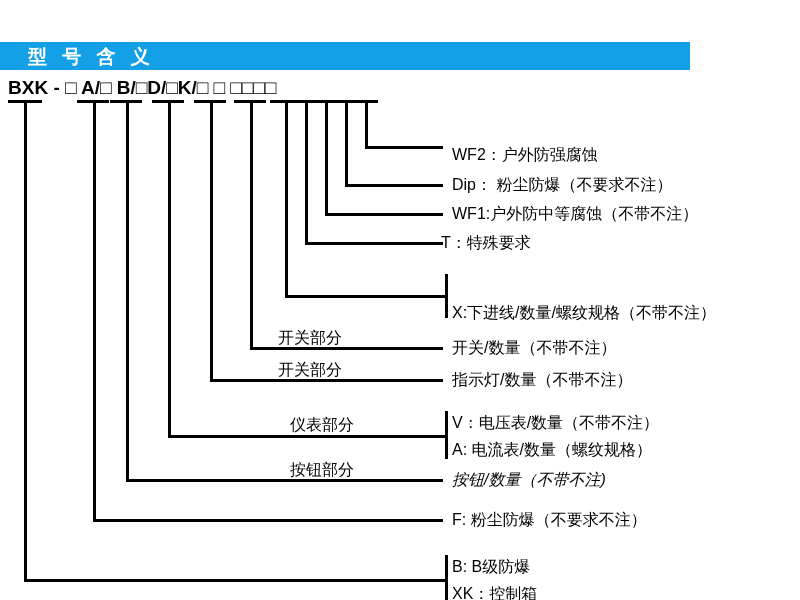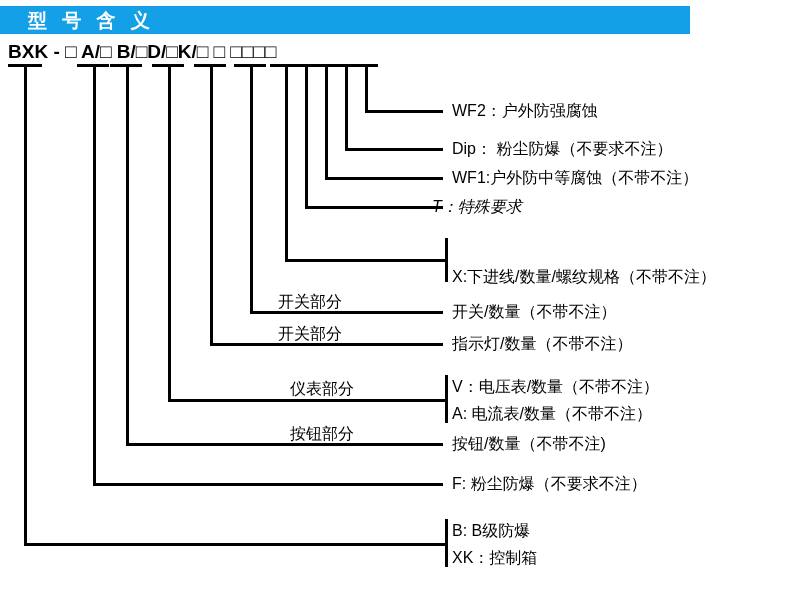--- a/index.html
+++ b/index.html
@@ -3,21 +3,21 @@
 <meta charset="utf-8">
 <style>
   html,body{margin:0;padding:0;}
   body{
     width:800px;height:600px;
     background:#ffffff;
     font-family:"Liberation Sans","DejaVu Sans",sans-serif;
     overflow:hidden;
     position:relative;
   }
-  #root{position:relative;width:800px;height:456px;}
+  #root{position:relative;width:800px;height:456px;margin-top:36px;}
 
   
   .header-bar{
     position:absolute;left:0;top:6px;width:690px;height:28px;
     background:#14a0e6;
   }
   .header-title{
     position:absolute;left:28px;top:8px;
     color:#ffffff;font-size:19px;font-weight:bold;
     letter-spacing:5px;line-height:25px;
@@ -110,32 +110,32 @@
   <div class="h-line" style="left:93px;  top:483px; width:350px;"></div>
 
   <div class="h-line" style="left:24px; top:543px; width:424px;"></div>
   <div class="v-line" style="left:445px; top:519px; height:48px;"></div>
 
   <div class="cap" style="left:278px; top:292px;">开关部分</div>
   <div class="cap" style="left:278px; top:324px;">开关部分</div>
   <div class="cap" style="left:290px; top:379px;">仪表部分</div>
   <div class="cap" style="left:290px; top:424px;">按钮部分</div>
 
-  <div class="lbl" style="left:452px; top:101px;">WF2：户外防强腐蚀</div>
+  <div class="lbl" style="left:452px; top:109px;">WF2：户外防强腐蚀</div>
   <div class="lbl" style="left:452px; top:139px;">Dip： 粉尘防爆（不要求不注）</div>
   <div class="lbl" style="left:452px; top:168px;">WF1:户外防中等腐蚀（不带不注）</div>
-  <div class="lbl" style="left:432px; top:197px;font-style:italic;">T：特殊要求</div>
+  <div class="lbl" style="left:441px; top:197px;">T：特殊要求</div>
 
   <div class="lbl" style="left:452px; top:267px;">X:下进线/数量/螺纹规格（不带不注）</div>
 
   <div class="lbl" style="left:452px; top:302px;text-align:center;">开关/数量（不带不注）</div>
   <div class="lbl" style="left:452px; top:334px;">指示灯/数量（不带不注）</div>
 
   <div class="lbl" style="left:452px; top:377px;">V：电压表/数量（不带不注）</div>
-  <div class="lbl" style="left:452px; top:404px;">A: 电流表/数量（不带不注）</div>
+  <div class="lbl" style="left:452px; top:404px;">A: 电流表/数量（螺纹规格）</div>
 
-  <div class="lbl" style="left:452px; top:434px;">按钮/数量（不带不注)</div>
+  <div class="lbl" style="left:452px; top:434px;font-style:italic;">按钮/数量（不带不注)</div>
   <div class="lbl" style="left:452px; top:474px;">F: 粉尘防爆（不要求不注）</div>
 
   <div class="lbl" style="left:452px; top:521px;">B: B级防爆</div>
   <div class="lbl" style="left:452px; top:548px;">XK：控制箱</div>
 
 </div>
 
 </body></html>

